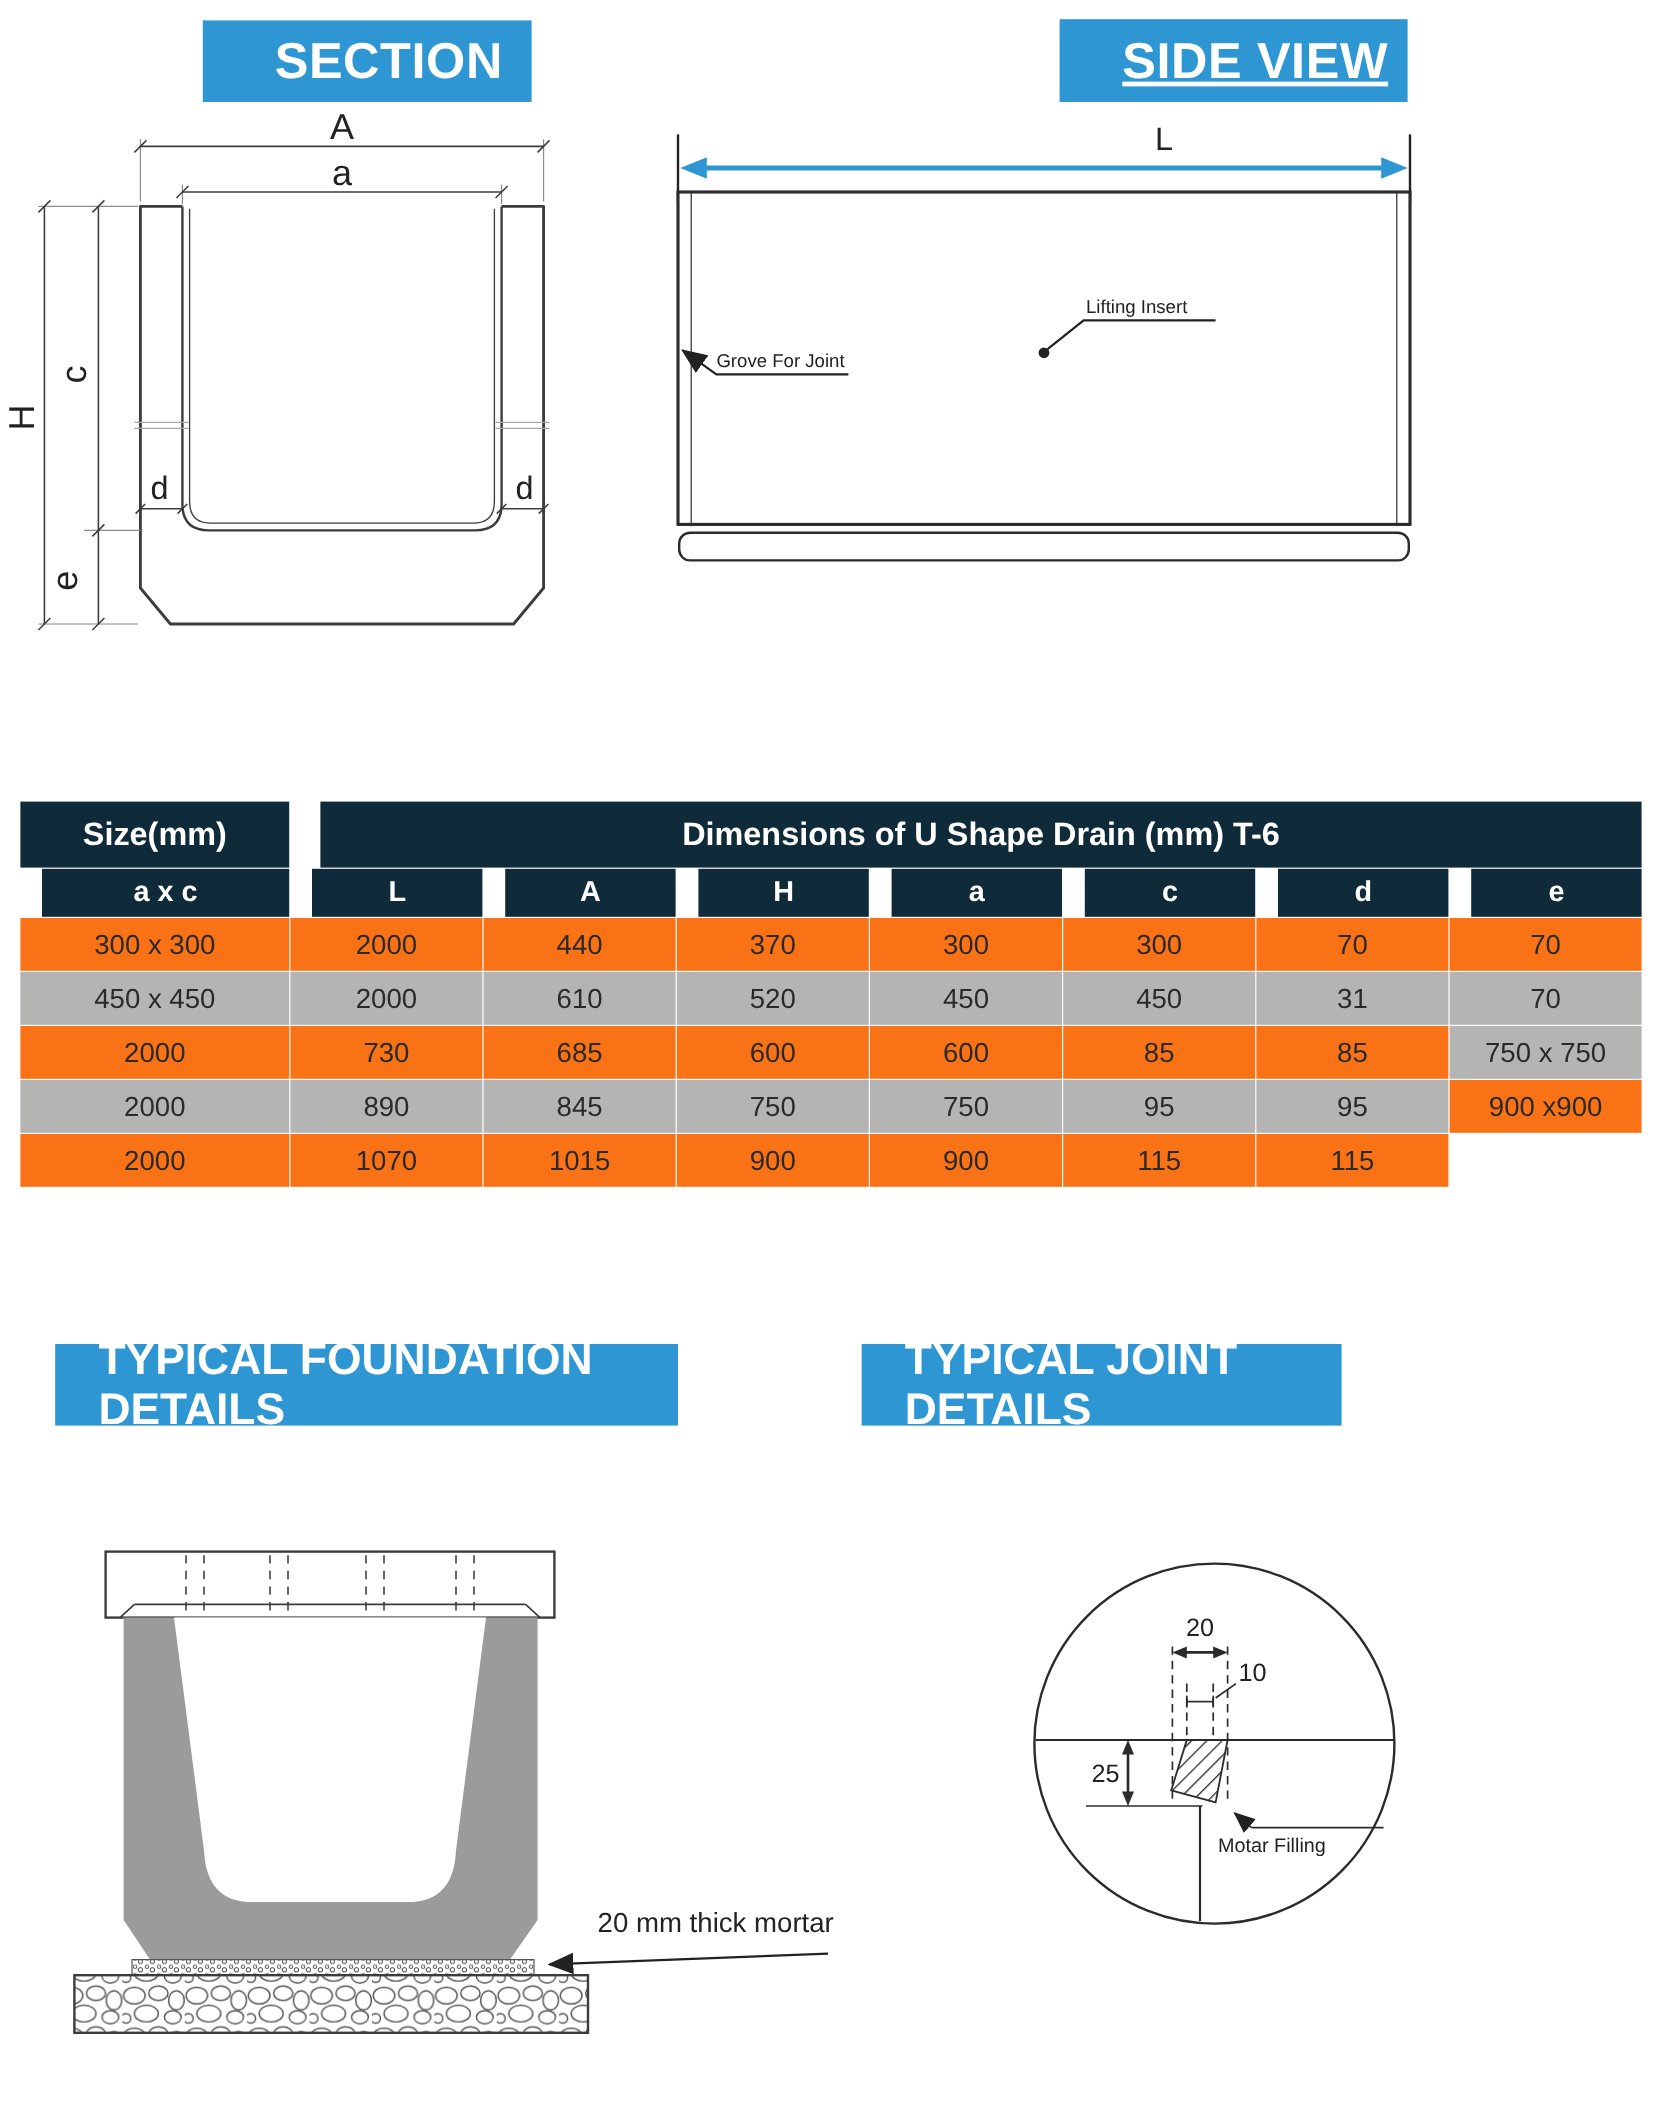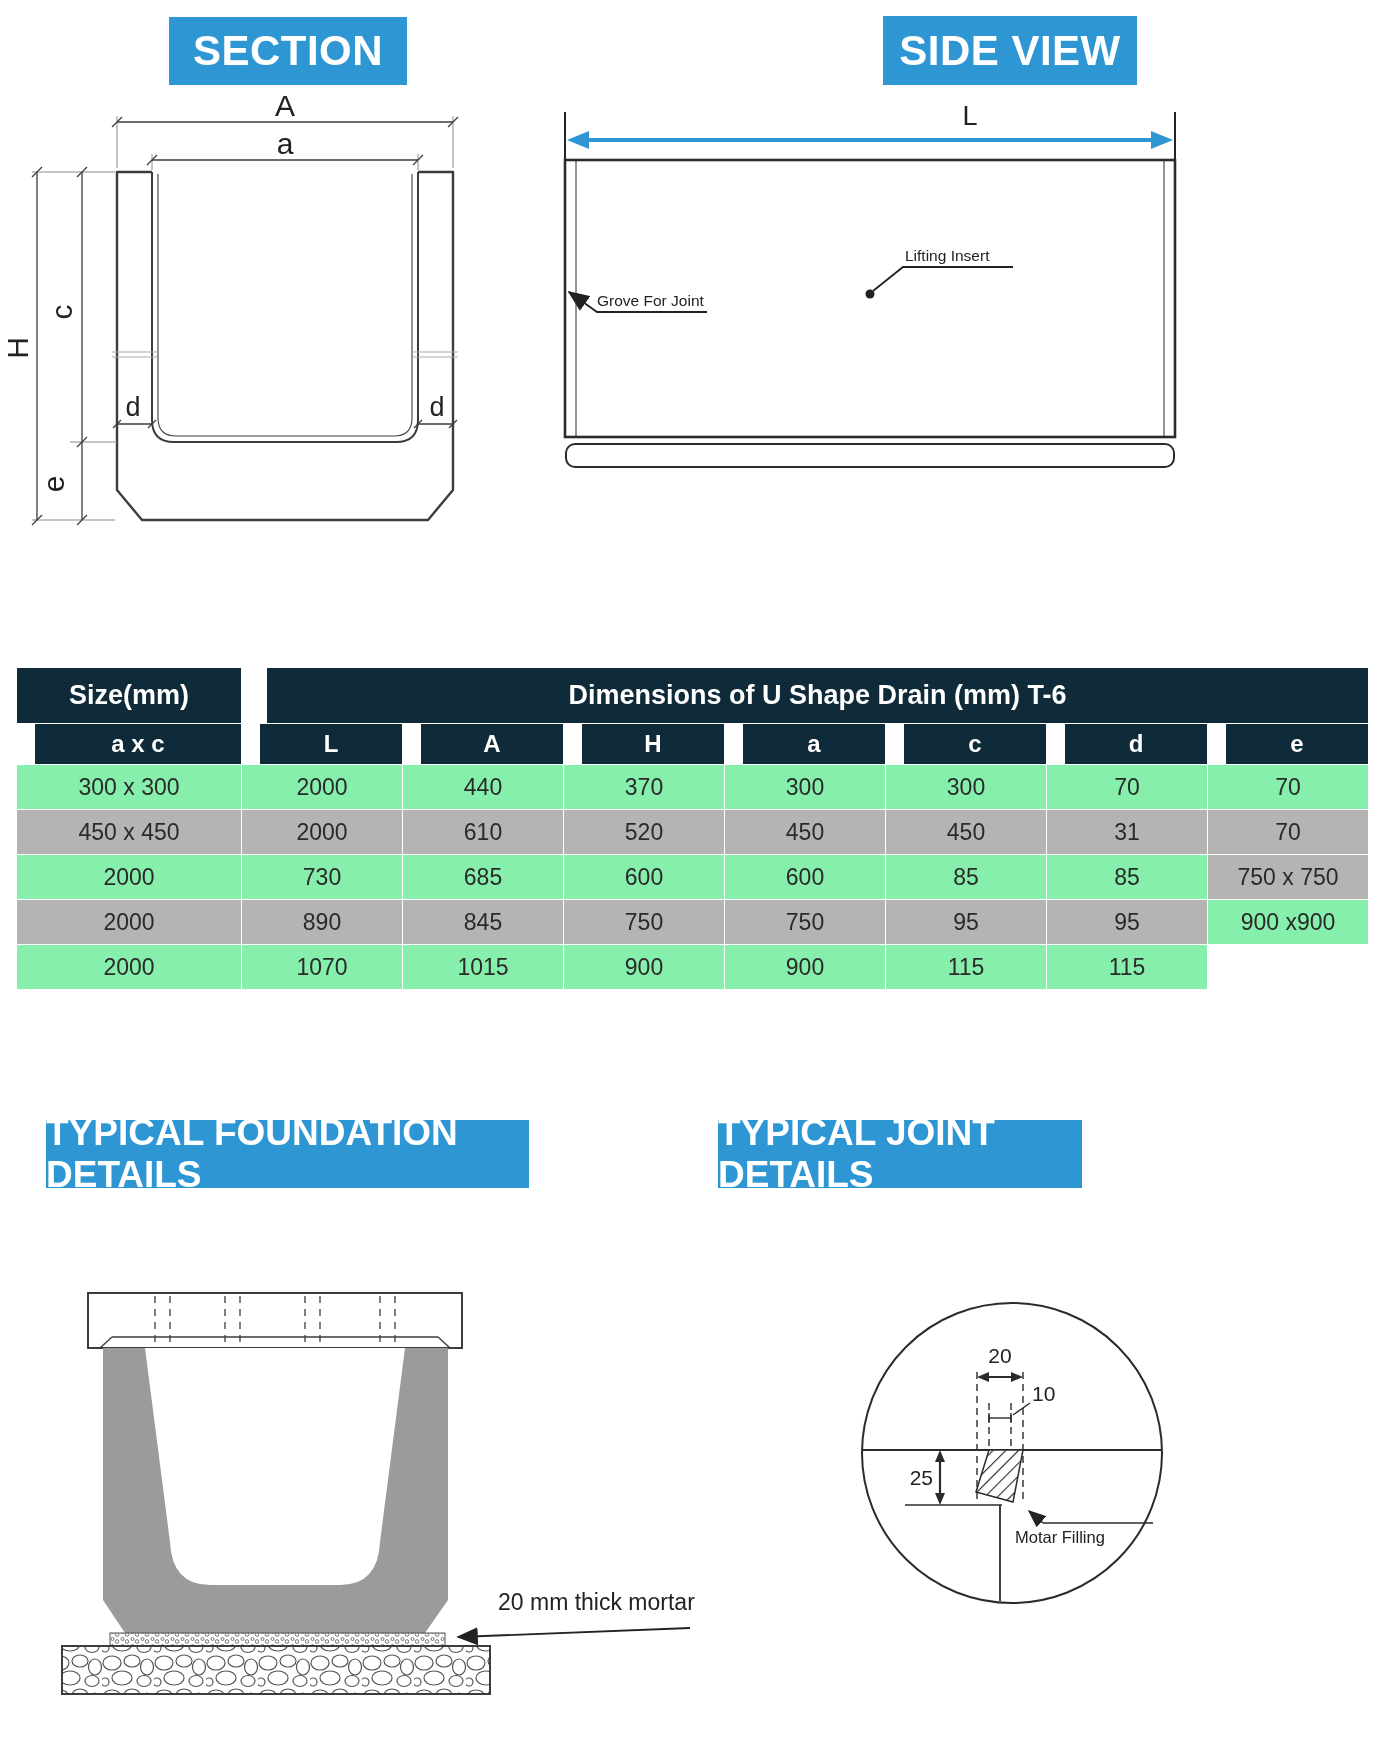--- a/index.html
+++ b/index.html
@@ -1,41 +1,41 @@
 <!DOCTYPE html>
 <html><head>
 <meta charset="utf-8">
 <style>
   html,body{margin:0;padding:0;background:#ffffff;}
   .page{position:relative;width:1384px;height:1756px;background:#ffffff;overflow:hidden;
         font-family:"Liberation Sans",sans-serif;}
   .banner{position:absolute;background:#2e96d3;color:#ffffff;font-weight:bold;
           display:flex;align-items:center;justify-content:center;letter-spacing:0.5px;
-          font-family:"Liberation Sans",sans-serif;}
+          font-family:"Liberation Sans",sans-serif;padding-left:36px;}
   .b-section{left:169px;top:17px;width:238px;height:68px;font-size:42px;}
-  .b-side{left:883px;top:16px;width:254px;height:69px;font-size:42px;}
+  .b-side{left:883px;top:16px;width:254px;height:69px;font-size:42px;text-decoration:underline;}
   .b-found{left:46px;top:1120px;width:483px;height:68px;font-size:37px;letter-spacing:0;}
   .b-joint{left:718px;top:1120px;width:364px;height:68px;font-size:37px;letter-spacing:0;}
   svg{position:absolute;overflow:visible;}
   .svg-section{left:20px;top:90px;}
   .svg-side{left:555px;top:95px;}
   .svg-found{left:50px;top:1280px;}
   .svg-joint{left:855px;top:1295px;}
   svg text{font-family:"Liberation Sans",sans-serif;fill:#222222;}
 
   .dim-table{position:absolute;left:17px;top:668px;width:1351px;display:grid;
              grid-template-columns:224px repeat(7,1fr);
              grid-template-rows:55px 40px repeat(5,44px);
              gap:1px;background:#ffffff;}
   .cell{display:flex;align-items:center;justify-content:center;}
   .th{background:#0f2a38;color:#ffffff;font-weight:bold;}
   .th1{font-size:27px;}
   .th2{font-size:24px;margin-left:18px;}
   .td{font-size:23px;color:#2a2a2a;}
-  .row-light{background:#86efac;}
+  .row-light{background:#f97316;}
   .row-dark{background:#b4b4b3;}
   .span7{grid-column:2/9;margin-left:25px;}
 </style>
 </head>
 <body>
 
 <div class="page">
 
   <div class="banner b-section">SECTION</div>
   <div class="banner b-side">SIDE VIEW</div>

